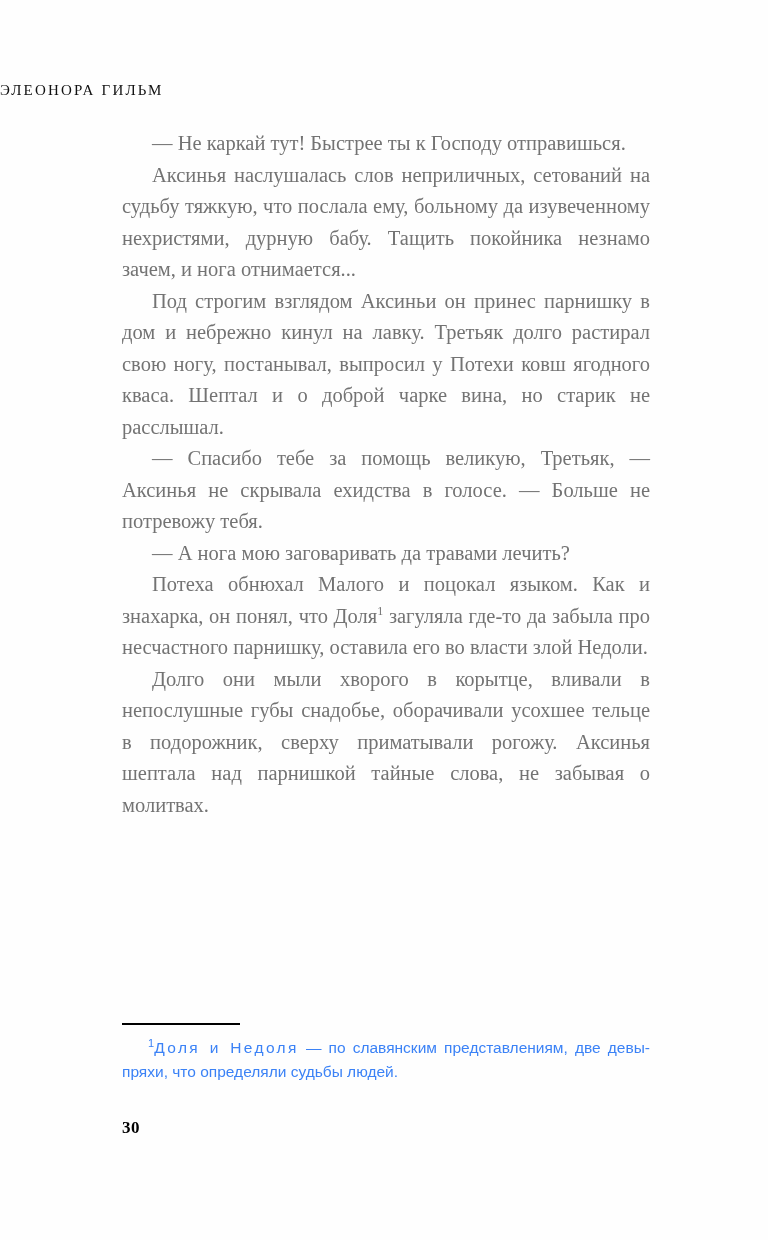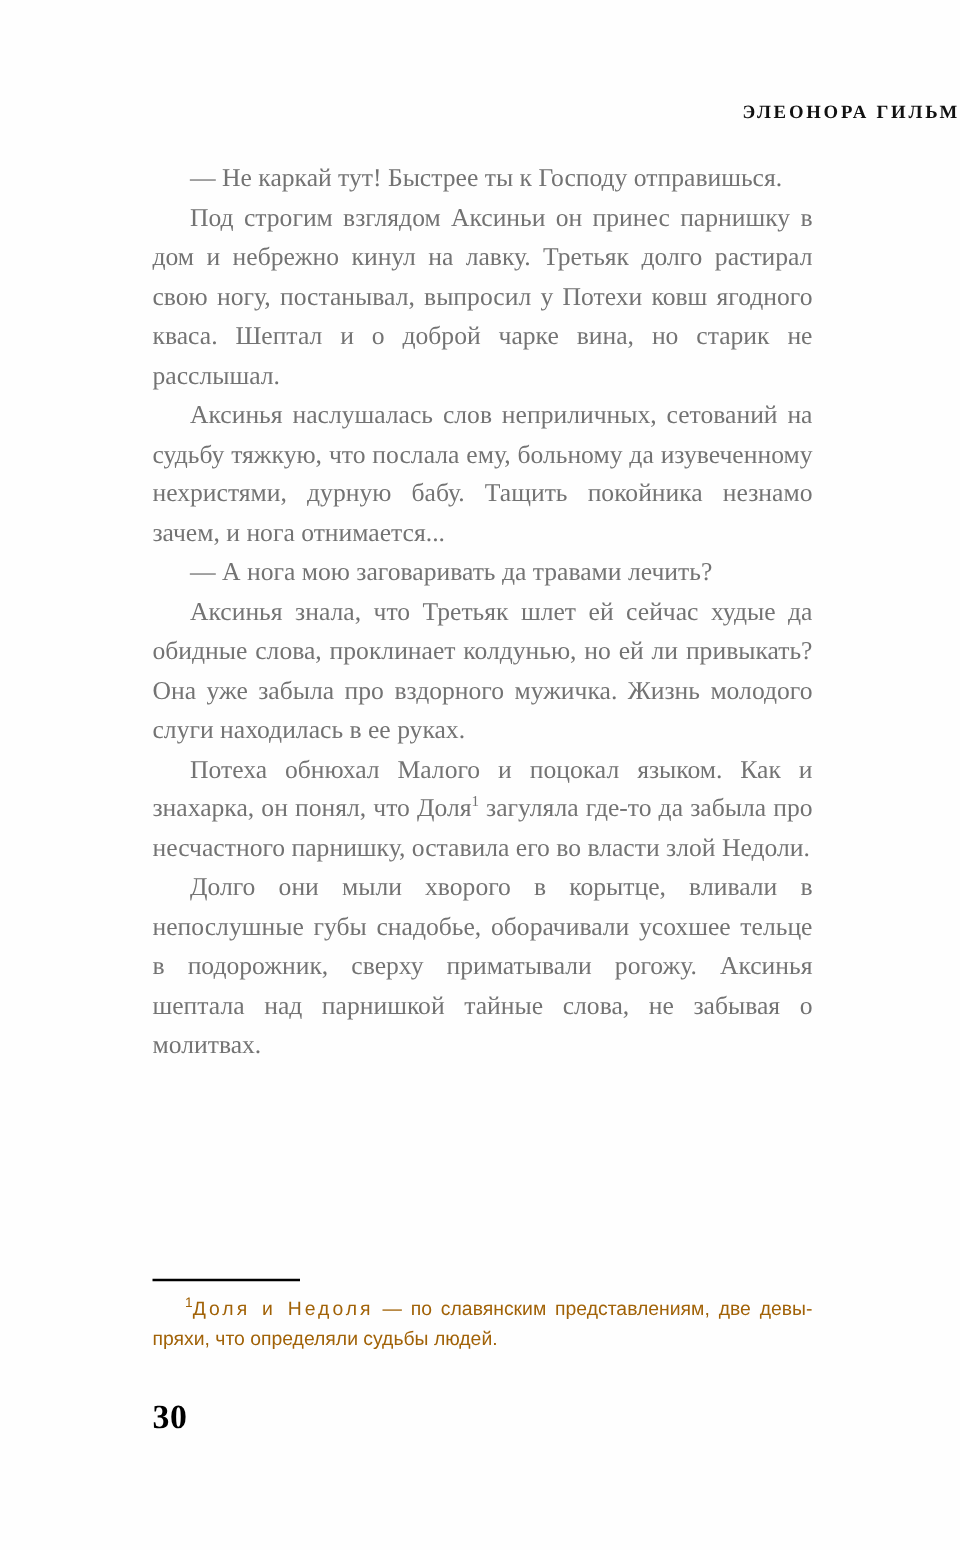--- a/index.html
+++ b/index.html
@@ -21,26 +21,26 @@
     top: 0;
     width: 768px;
     height: 1240px;
     background: #fefefe;
   }
   .running-head {
     position: absolute;
     top: 82px;
     left: 0;
     width: 768px;
-    text-align: right;
+    text-align: left;
     font-family: "Liberation Serif", serif;
     font-size: 15px;
     letter-spacing: 2.2px;
     text-transform: uppercase;
-    font-weight: 700;
+    font-weight: 400;
     color: #111;
   }
   .body-block {
     position: absolute;
     top: 128px;
     left: 122px;
     width: 528px;
   }
   p.para {
     margin: 0;
@@ -62,60 +62,60 @@
   .footnote {
     position: absolute;
     left: 122px;
     top: 1036px;
     width: 528px;
     font-family: "Liberation Sans", sans-serif;
     font-size: 15.5px;
     line-height: 24px;
     text-align: justify;
     text-indent: 26px;
-    color: #a16207;
+    color: #3b82f6;
   }
   .footnote sup {
     font-size: 11px;
     vertical-align: super;
     line-height: 0;
   }
   .fn-term {
     letter-spacing: 2.4px;
     font-weight: 400;
   }
   .folio {
     position: absolute;
     left: 122px;
     top: 1118px;
     font-family: "Liberation Serif", serif;
-    font-size: 27px;
+    font-size: 17px;
     font-weight: 700;
     letter-spacing: 0.5px;
     color: #000;
   }
   sup.fnref {
     font-size: 12px;
     vertical-align: super;
     line-height: 0;
   }
 </style>
 </head>
 <body>
 
 <div class="page">
 
   <div class="running-head">Элеонора Гильм</div>
 
   <div class="body-block">
     <p class="para">— Не каркай тут! Быстрее ты к Господу отправишься.</p>
+    <p class="para">Аксинья наслушалась слов неприличных, сетований на судьбу тяжкую, что послала ему, больному да изувеченному нехристями, дурную бабу. Тащить покойника незнамо зачем, и нога отнимается...</p>
     <p class="para">Под строгим взглядом Аксиньи он принес парнишку в дом и небрежно кинул на лавку. Третьяк долго растирал свою ногу, постанывал, выпросил у Потехи ковш ягодного кваса. Шептал и о доброй чарке вина, но старик не расслышал.</p>
-    <p class="para">Аксинья наслушалась слов неприличных, сетований на судьбу тяжкую, что послала ему, больному да изувеченному нехристями, дурную бабу. Тащить покойника незнамо зачем, и нога отнимается...</p>
+    <p class="para">— Спасибо тебе за помощь великую, Третьяк, — Аксинья не скрывала ехидства в голосе. — Больше не потревожу тебя.</p>
     <p class="para">— А нога мою заговаривать да травами лечить?</p>
-    <p class="para">Аксинья знала, что Третьяк шлет ей сейчас худые да обидные слова, проклинает колдунью, но ей ли привыкать? Она уже забыла про вздорного мужичка. Жизнь молодого слуги находилась в ее руках.</p>
     <p class="para"><span>Потеха обнюхал Малого и поцокал языком. Как и знахарка, он понял, что Доля<sup class="fnref">1</sup> загуляла где-то да забыла про несчастного парнишку, оставила его во власти злой Недоли.</span></p>
     <p class="para">Долго они мыли хворого в корытце, вливали в непослушные губы снадобье, оборачивали усохшее тельце в подорожник, сверху приматывали рогожу. Аксинья шептала над парнишкой тайные слова, не забывая о молитвах.</p>
   </div>
 
   <div class="fn-rule"></div>
 
   <div class="footnote">
     <sup>1</sup><span class="fn-term">Доля и Недоля</span><span> — по славянским представлениям, две девы-пряхи, что определяли судьбы людей.</span>
   </div>
 

